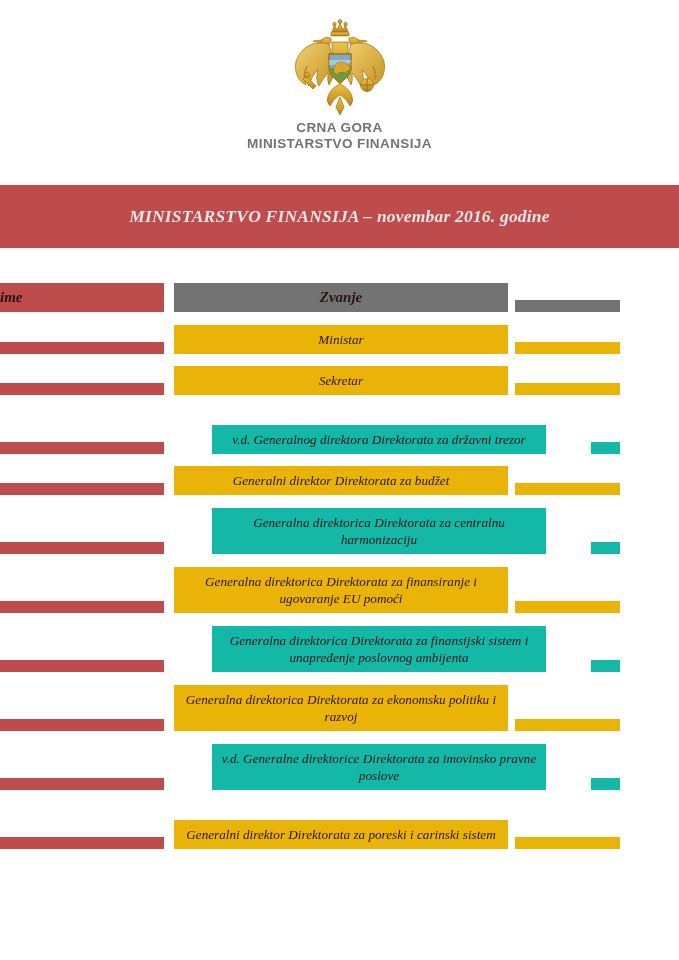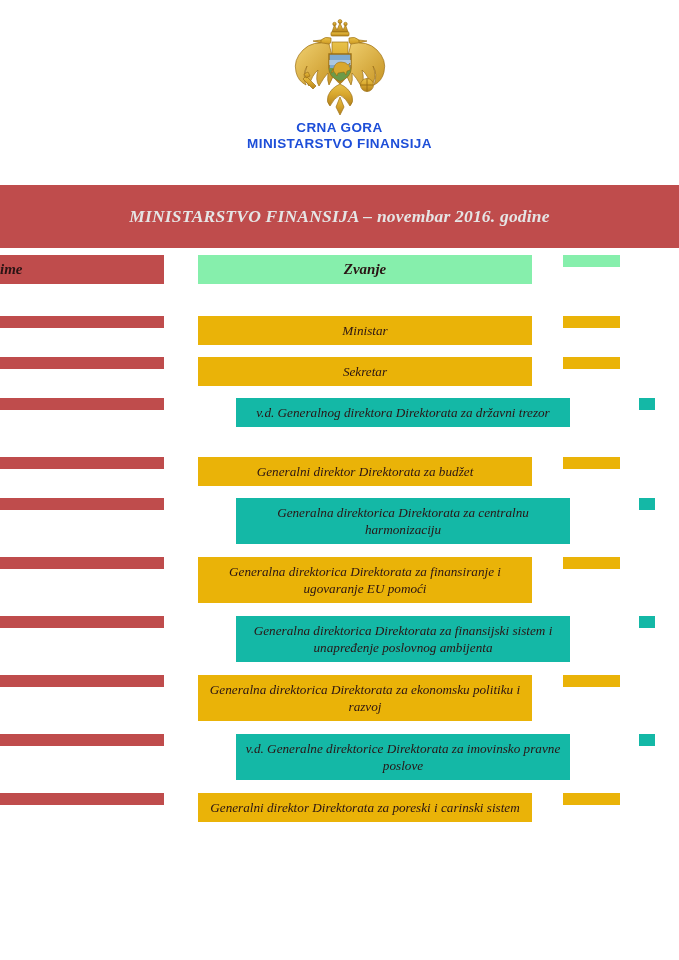--- a/index.html
+++ b/index.html
@@ -24,21 +24,21 @@
   .crest {
     width: 112px;
     height: 104px;
     margin: 0 auto;
     display: block;
   }
   .org-lines {
     margin-top: 2px;
     font-family: "Liberation Sans", sans-serif;
     font-weight: bold;
-    color: #1d4ed8;
+    color: #737373;
     font-size: 13.5px;
     line-height: 15.5px;
     letter-spacing: 0.4px;
   }
 
   
   .banner {
     position: absolute;
     left: 0;
     top: 185px;
@@ -62,23 +62,22 @@
   
   .table-wrap {
     position: absolute;
     left: 0;
     top: 255px;
     width: 679px;
   }
   .row {
     display: flex;
     width: 620px;
-    align-items: flex-start;
+    align-items: flex-end;
     margin-bottom: 3px;
-    gap: 24px;
   }
   .cell {
     box-sizing: border-box;
     display: flex;
     align-items: center;
     justify-content: center;
     text-align: center;
     font-family: "Liberation Serif", serif;
     font-style: italic;
     font-size: 13.2px;
@@ -102,21 +101,21 @@
   }
   .c-extra {
     flex: 1 1 auto;
   }
 
   .shade-dark  { background: #14b8a6; margin-left: 38px; }
   .shade-light { background: #eab308; }
 
   .row.header .c-title,
   .row.header .c-extra {
-    background: #86efac;
+    background: #737373;
   }
   .row.header .cell {
     font-weight: bold;
     font-size: 15px;
   }
   .row.header { margin-bottom: 4px; }
 
   
   .row.header .c-name { align-items: center; }
 

